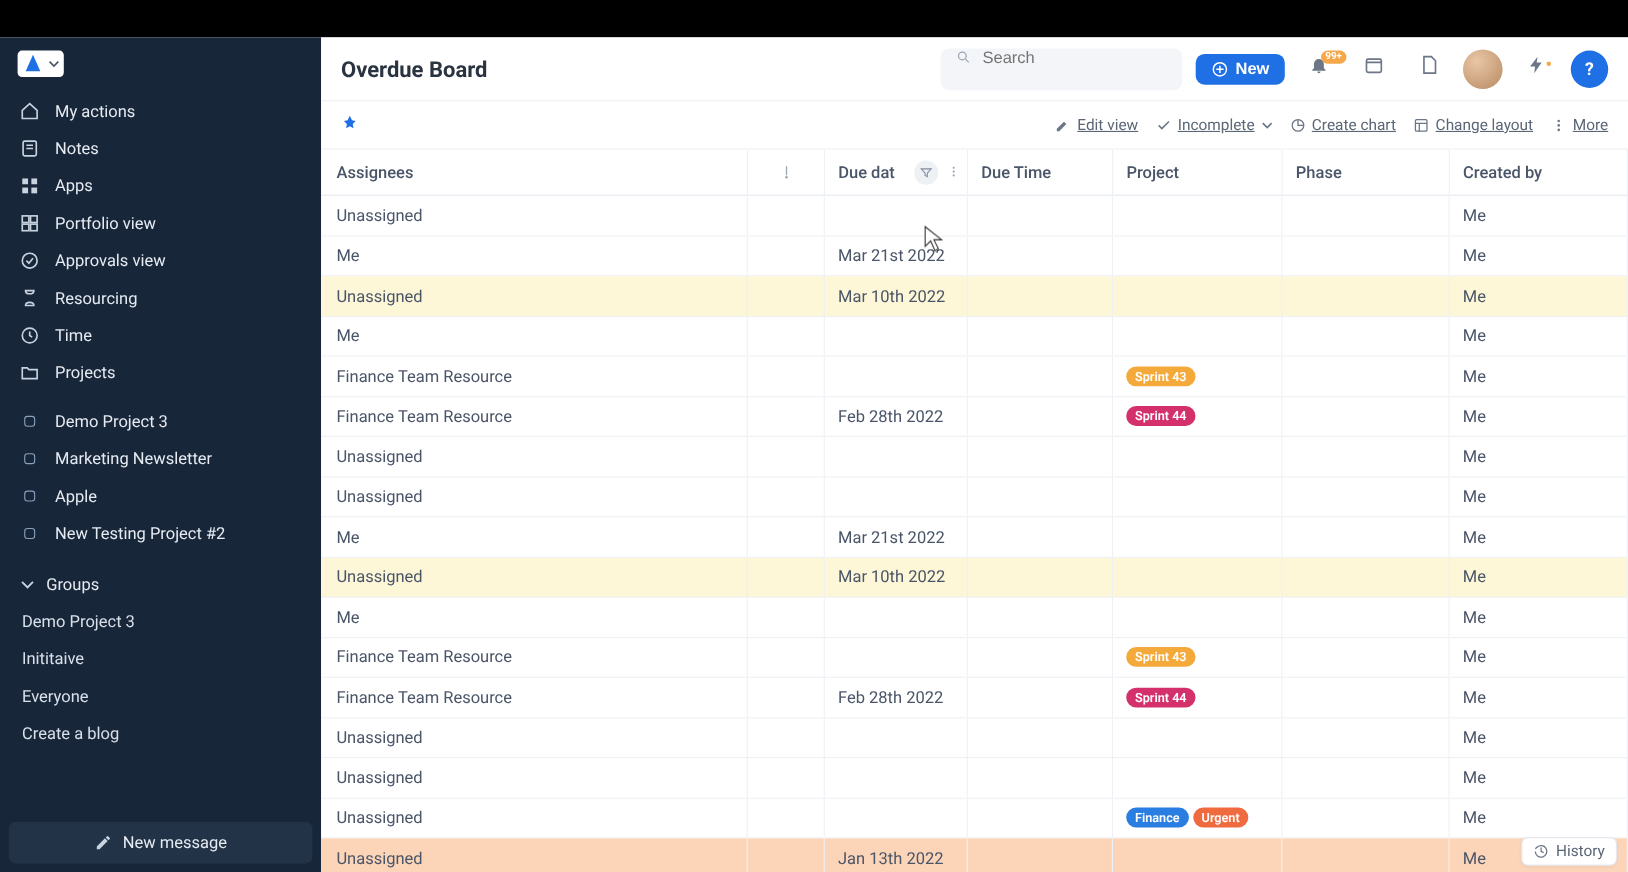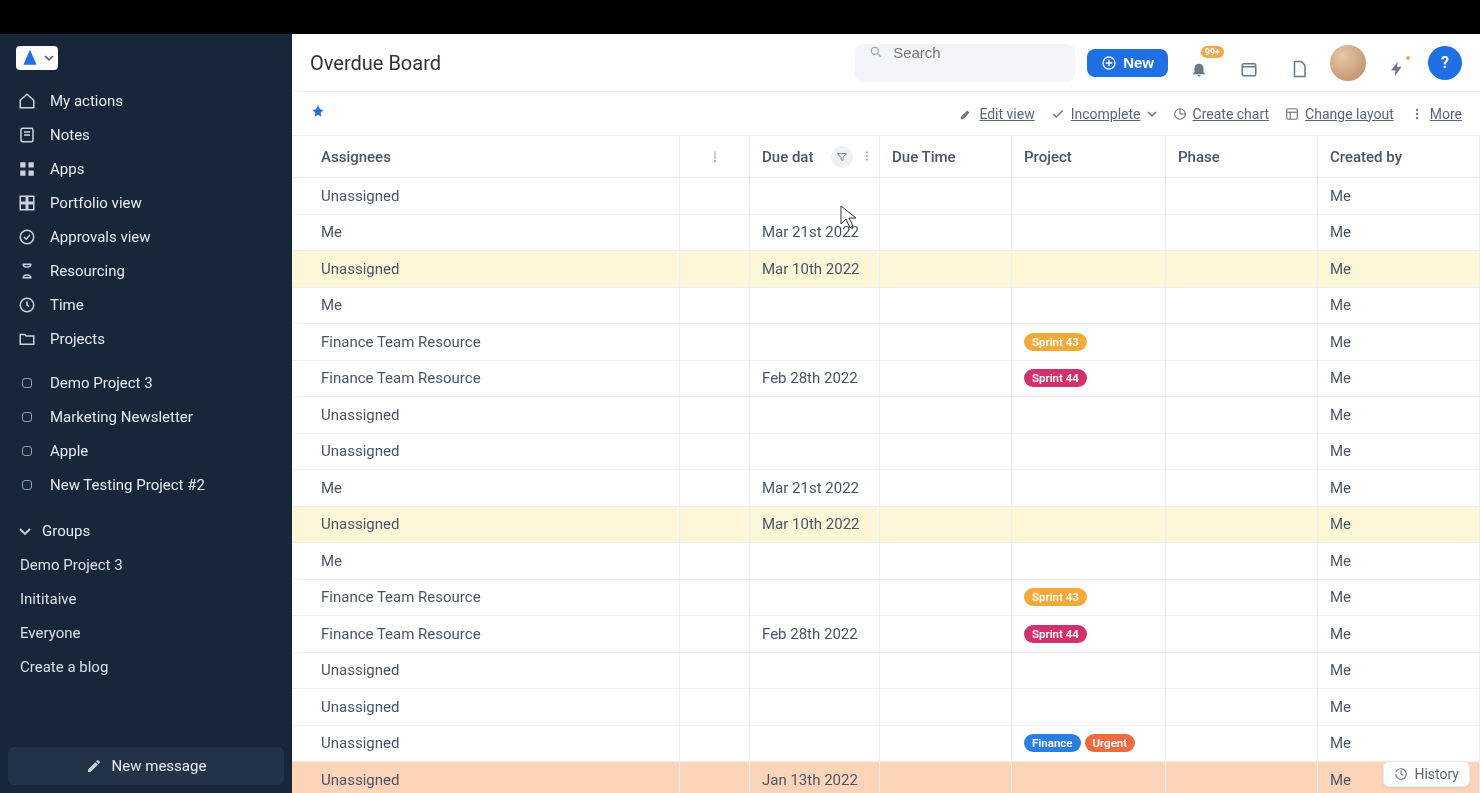--- a/index.html
+++ b/index.html
@@ -15,40 +15,40 @@
   .nav-item { display: flex; align-items: center; gap: 14px; padding: 8px 18px; font-size: 15px; cursor: pointer; color:#e6ebf2;}
   .nav-icon { width: 18px; height: 18px; display:flex; align-items:center; justify-content:center; flex:none;}
   .nav-icon svg { width:18px; height:18px; }
   .project-dot { width:10px; height:10px; border-radius:3px; border:1.5px solid #8aa0bb; }
   .groups-header { display:flex; align-items:center; gap:10px; padding: 14px 18px 8px; font-size:15px; color:#e6ebf2; cursor:pointer;}
   .groups-list .group-item { padding: 8px 20px; font-size:15px; color:#d8e0ea; cursor:pointer;}
   .new-message { margin: 8px 8px 8px; background:#223247; border-radius:6px; padding:10px; display:flex; align-items:center; justify-content:center; gap:10px; color:#e6ebf2; font-size:15px; cursor:pointer;}
   
   .main { flex:1; display:flex; flex-direction:column; background:#fff; min-width:0;}
   .header { height: 58px; display:flex; align-items:center; padding: 0 18px; gap:12px; border-bottom:1px solid #eef1f4;}
-  .page-title { font-size:20px; font-weight:400; color:#2a3440;}
+  .page-title { font-size:20px; font-weight:700; color:#2a3440;}
   .header-spacer { flex:1; }
   .search { display:flex; align-items:flex-start; gap:10px; background:#f3f5f8; border-radius:8px; padding:0 14px; height:38px; width:220px; color:#7b8799;}
   .search input { border:none; background:transparent; outline:none; font-size:15px; color:#4a5568; width:100%;}
   .new-btn { background:#1f6fe5; color:#fff; border:none; border-radius:8px; height:28px; padding:0 14px; display:flex; align-items:center; gap:6px; font-size:15px; font-weight:600; cursor:pointer;}
-  .hdr-icon-btn { width:38px; height:38px; border-radius:8px; display:flex; align-items:center; justify-content:center; color:#6b7687; cursor:pointer; position:relative;margin-top:12px;}
+  .hdr-icon-btn { width:38px; height:38px; border-radius:8px; display:flex; justify-content:center; color:#6b7687; cursor:pointer; position:relative;margin-top:12px;}
   .badge99 { position:absolute; top:-4px; right:-6px; background:#f6a74a; color:#fff; font-size:9px; font-weight:700; border-radius:8px; padding:1px 4px;}
   .dot-badge { position:absolute; top:4px; right:4px; width:8px; height:8px; background:#f6a74a; border-radius:50%; border:2px solid #fff;}
   .avatar { width:36px; height:36px; border-radius:50%; background: radial-gradient(circle at 35% 30%, #e9c6a6, #b88a62); }
   .help-btn { width:34px; height:34px; border-radius:50%; background:#1f6fe5; color:#fff; display:flex; align-items:center; justify-content:center; font-weight:700; cursor:pointer;}
   
   .toolbar { height:44px; display:flex; align-items:center; padding:0 18px; gap:16px; border-bottom:1px solid #eef1f4; font-size:14px; color:#5b6676;}
   .pin { color:#1f6fe5; }
   .tb-spacer { flex:1; }
   .tb-btn { display:flex; align-items:center; gap:6px; cursor:pointer; color:#5b6676;text-decoration:underline;}
   
   .table-wrap { flex:1; overflow:hidden; position:relative;}
   .thead { display:flex; height:42px; align-items:stretch; border-bottom:1px solid #e5e9ef; font-size:15px; color:#4a5568; font-weight:500; }
   .th, .td { display:flex; align-items:center; padding:0 12px; border-right:1px solid #eef1f4; }
-  .col-assignees { width:388px; padding-left:29px;}
+  .col-assignees { width:388px; padding-left:14px;}
   .col-pin { width:70px; justify-content:center; color:#9aa5b5;}
   .col-duedate { width:130px; position:relative;}
   .col-duetime { width:132px; }
   .col-labels { width:154px; }
   .col-phase { width:152px; }
   .col-createdby { flex:1; }
   .th.col-duedate { gap:4px; }
   .th .filter-circ { width:22px; height:22px; border-radius:50%; background:#eef1f4; display:flex; align-items:center; justify-content:center; color:#818c9e; cursor:pointer; position:absolute; right:26px;}
   .th .dots { position:absolute; right:6px; color:#9aa5b5; cursor:pointer;}
   .tbody { overflow-y:auto; height: calc(100% - 42px);}

